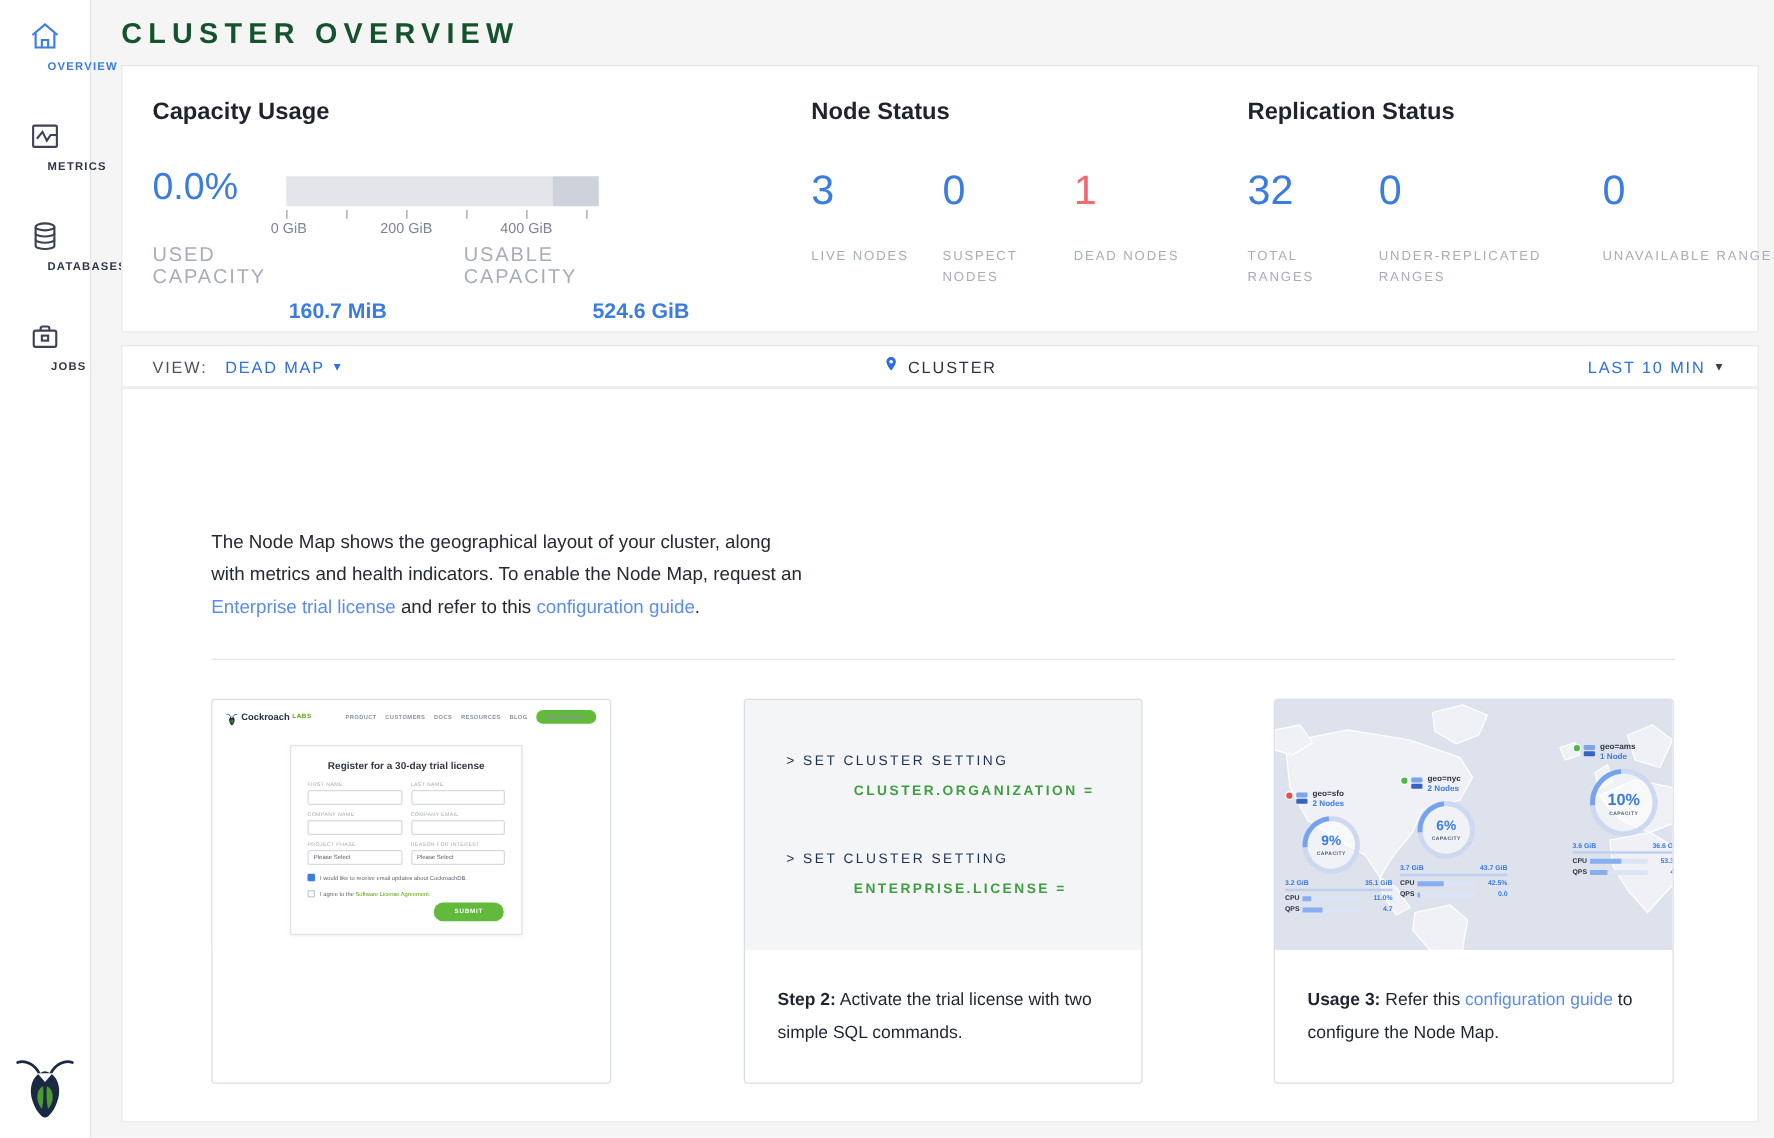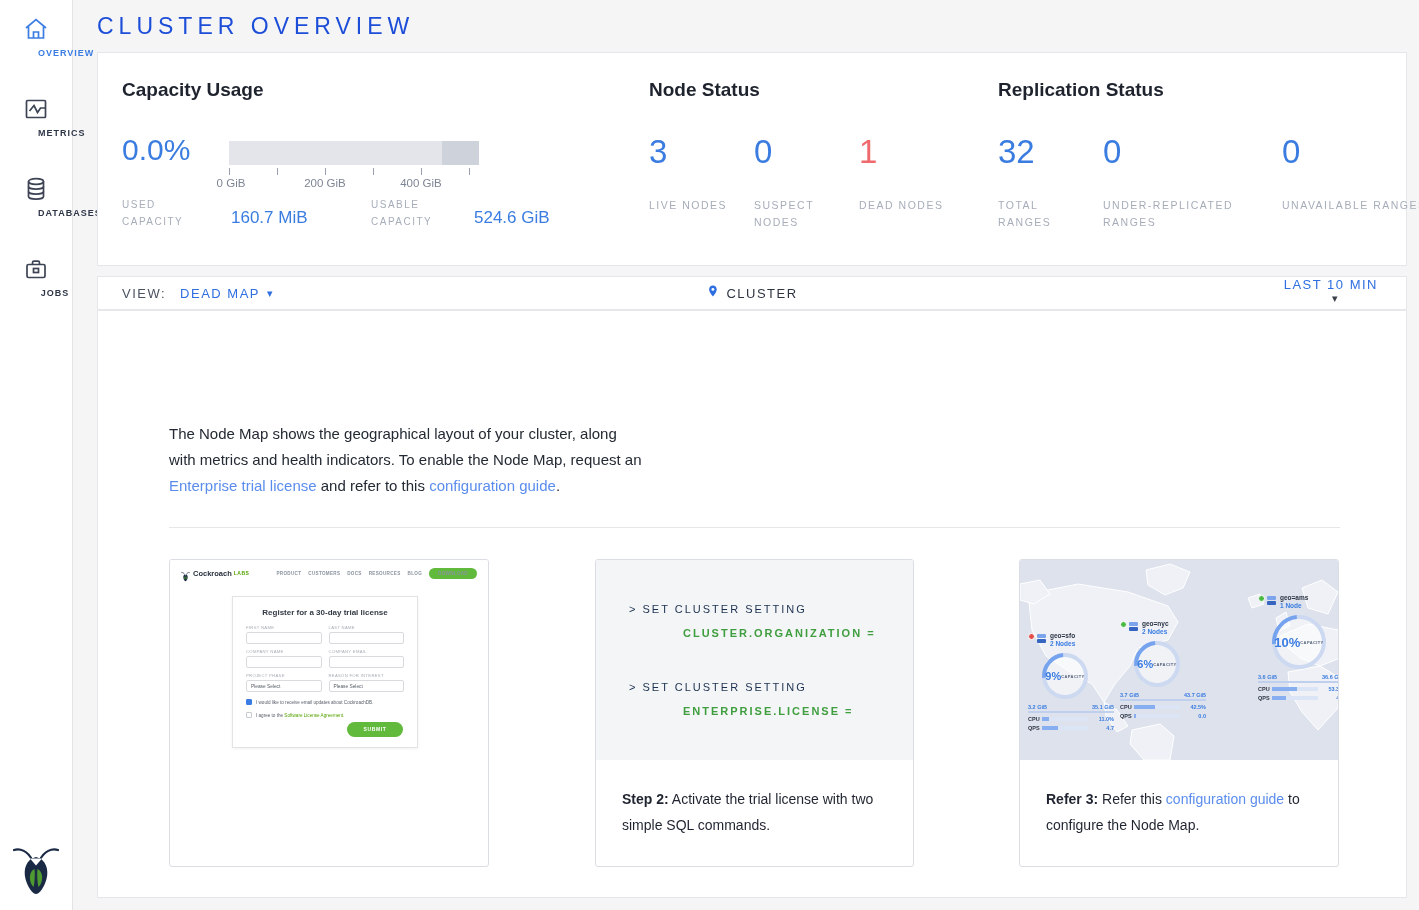--- a/index.html
+++ b/index.html
@@ -10,49 +10,49 @@
   
   .sidebar { position:absolute; left:0; top:0; width:73px; height:910px; background:#fff; border-right:1px solid #e4e4e7; }
   .side-item { position:absolute; left:0; width:72px; text-align:center; cursor:pointer; color:#3c4354; }
   .side-item .icn { display:block; margin:0 auto; width:26px; height:26px; }
   .side-item .lbl { display:block; margin-top:6px; font-size:9px; font-weight:bold; letter-spacing:1px; color:#2e3648;margin-left:38px; }
   .side-item.active { color:#3b7de2; }
   .side-item.active .lbl { color:#3b7de2; }
   .side-logo { position:absolute; left:13px; top:843px; width:46px; height:54px; }
 
   
-  .page-title { position:absolute; left:97px; top:13px; font-size:23px; font-weight:400; letter-spacing:5px; color:#1d4ed8; }
+  .page-title { position:absolute; left:97px; top:13px; font-size:23px; font-weight:700; letter-spacing:5px; color:#14532d; }
 
   
   .summary-card { position:absolute; left:97px; top:52px; width:1310px; height:214px; background:#fff; border:1px solid var(--border); }
   .sec-title { position:absolute; font-size:19px; font-weight:600; color:#1e232e; }
   .big-pct { position:absolute; left:24px; top:80px; font-size:30px; font-weight:500; color:var(--blue); }
   .cap-bar { position:absolute; left:131px; top:88px; width:250px; height:24px; }
   .cap-bar .seg-light { position:absolute; left:0; top:0; width:213px; height:24px; background:#e3e5eb; }
   .cap-bar .seg-dark  { position:absolute; left:213px; top:0; width:37px; height:24px; background:#ced2db; }
   .cap-ticks { position:absolute; left:131px; top:115px; width:250px; height:7px; }
   .cap-ticks i { position:absolute; top:0; width:1px; height:7px; background:#9aa1ad; }
   .cap-tick-labels { position:absolute; left:131px; top:124px; width:250px; height:14px; font-size:11.5px; color:#7d8594; }
   .cap-tick-labels span { position:absolute; transform:translateX(-50%); white-space:nowrap; }
-  .cap-label { position:absolute; width:86px; font-size:10px; letter-spacing:1.5px; color:var(--label); line-height:17px; }
-  .cap-value { position:absolute; font-size:17px; font-weight:400; color:var(--blue); }
+  .cap-label { position:absolute; width:86px; font-size:16px; letter-spacing:1.5px; color:var(--label); line-height:17px; }
+  .cap-value { position:absolute; font-size:17px; font-weight:700; color:var(--blue);margin-top:31px; }
   .stat-num { position:absolute; top:80px; font-size:33px; font-weight:400; color:var(--blue); line-height:38px; }
   .stat-num.red { color:var(--red); }
   .stat-label { position:absolute; top:144px; width:92px; font-size:10.5px; letter-spacing:1.5px; color:var(--label); line-height:17px; }
   .stat-label.wide { width:165px; }
 
   
   .view-bar { position:absolute; left:97px; top:276px; width:1310px; height:34px; background:#fff; border:1px solid var(--border); }
   .vb-left { position:absolute; left:24px; top:0; height:32px; display:flex; align-items:center; }
   .vb-view { font-size:13px; letter-spacing:1.5px; color:#4a5160; }
   .vb-sel { font-size:13px; letter-spacing:1.5px; color:#2f6fdf; margin-left:14px; cursor:pointer; }
   .vb-caret-blue { color:#2f6fdf; font-size:11px; margin-left:7px; cursor:pointer; }
   .vb-center { position:absolute; left:50%; top:0; height:32px; transform:translateX(-50%); display:flex; align-items:center; }
   .vb-cluster { font-size:13px; letter-spacing:1.5px; color:#2e3542; margin-left:7px; }
-  .vb-right { position:absolute; right:28px; top:0; height:32px; display:flex; align-items:center; cursor:pointer;flex-direction:column; }
+  .vb-right { position:absolute; right:28px; top:0; height:32px; display:flex; align-items:center; cursor:pointer; }
   .vb-time { font-size:13px; letter-spacing:1.5px; color:#2f6fdf; }
   .vb-caret-dark { color:#3a3f4a; font-size:11px; margin-left:8px; }
 
   
   .main-panel { position:absolute; left:97px; top:310px; width:1310px; height:588px; background:#fff; border:1px solid var(--border); }
   .nm-heading { position:absolute; left:71px; top:64px; font-size:23px; font-weight:600; color:#1c2026; }
   .nm-desc { position:absolute; left:71px; top:110px; width:474px; font-size:15px; line-height:26px; color:#242a33; }
   .nm-desc a, .step-caption a { color:var(--link); text-decoration:none; cursor:pointer; }
   .trial-btn { position:absolute; left:930px; top:70px; width:312px; height:41px; background:#fff; border:1px solid #c9cedb; border-radius:3px;
                font-family:"Liberation Sans",sans-serif; font-size:14px; letter-spacing:1.2px; color:var(--blue); cursor:pointer; }
@@ -101,21 +101,21 @@
   .mn-dot.dead { background:#e2504d; }
   .mn-dot.live { background:#4cb944; }
   .mn-cube { position:relative; width:10px; height:10px; margin:2px 3px 0 2px; }
   .mn-cube i { position:absolute; left:0; width:9px; height:4px; border-radius:1px; }
   .mn-cube i.a { top:0; background:#7ba4ec; }
   .mn-cube i.b { top:5px; background:#3565c0; }
   .mn-name { font-size:6.5px; font-weight:bold; color:#2c3444; line-height:8px; }
   .mn-nodes { font-size:6.5px; font-weight:bold; color:#3a7ce0; line-height:8px; }
   .mn-donut { position:relative; margin:5px 0 0 14px; }
   .mn-donut .ring { position:absolute; inset:0; border:4px solid #ccd9f1; border-left-color:#76a3ee; border-radius:50%; transform:rotate(40deg); background:rgba(255,255,255,0.55); }
-  .mn-donut .txt { position:absolute; inset:0; display:flex; flex-direction:row; align-items:center; justify-content:center; }
+  .mn-donut .txt { position:absolute; inset:0; display:flex; flex-direction:column; align-items:center; justify-content:center; }
   .mn-pct { font-size:11px; font-weight:bold; color:#3a7ce0; }
   .mn-cap { font-size:4px; font-weight:bold; letter-spacing:0.4px; color:#54607a; margin-top:1px; }
   .mn-gib { display:flex; justify-content:space-between; width:86px; margin-top:5px; font-size:5.5px; font-weight:bold; color:#3a7ce0; }
   .mn-gib-bar { width:86px; height:2px; background:#bfd0ef; margin-top:1px; }
   .mn-stat { display:flex; align-items:center; width:86px; margin-top:3px; }
   .mn-stat .k { width:14px; font-size:5.5px; font-weight:bold; color:#2c3444; }
   .mn-stat .bar { width:46px; height:4px; background:#dbe5f6; position:relative; }
   .mn-stat .bar i { position:absolute; left:0; top:0; height:4px; background:#86aef0; }
   .mn-stat .v { margin-left:auto; font-size:5.5px; font-weight:bold; color:#3a7ce0; }
 </style>
@@ -458,17 +458,17 @@
             </div>
           <div class="mn-stat">
               <span class="k">QPS</span>
               <span class="bar">
                 <i style="width:30%"></i>
               </span>
               <span class="v">4.4</span>
             </div>
         </div>
       </div>
-      <p class="step-caption"><strong>Refer 3:</strong><span> Refer this </span><a>configuration guide</a><span> to configure the Node Map.</span></p>
+      <p class="step-caption"><strong>Usage 3:</strong><span> Refer this </span><a>configuration guide</a><span> to configure the Node Map.</span></p>
     </div>
 
   </section>
 </div>
 
 </body></html>

